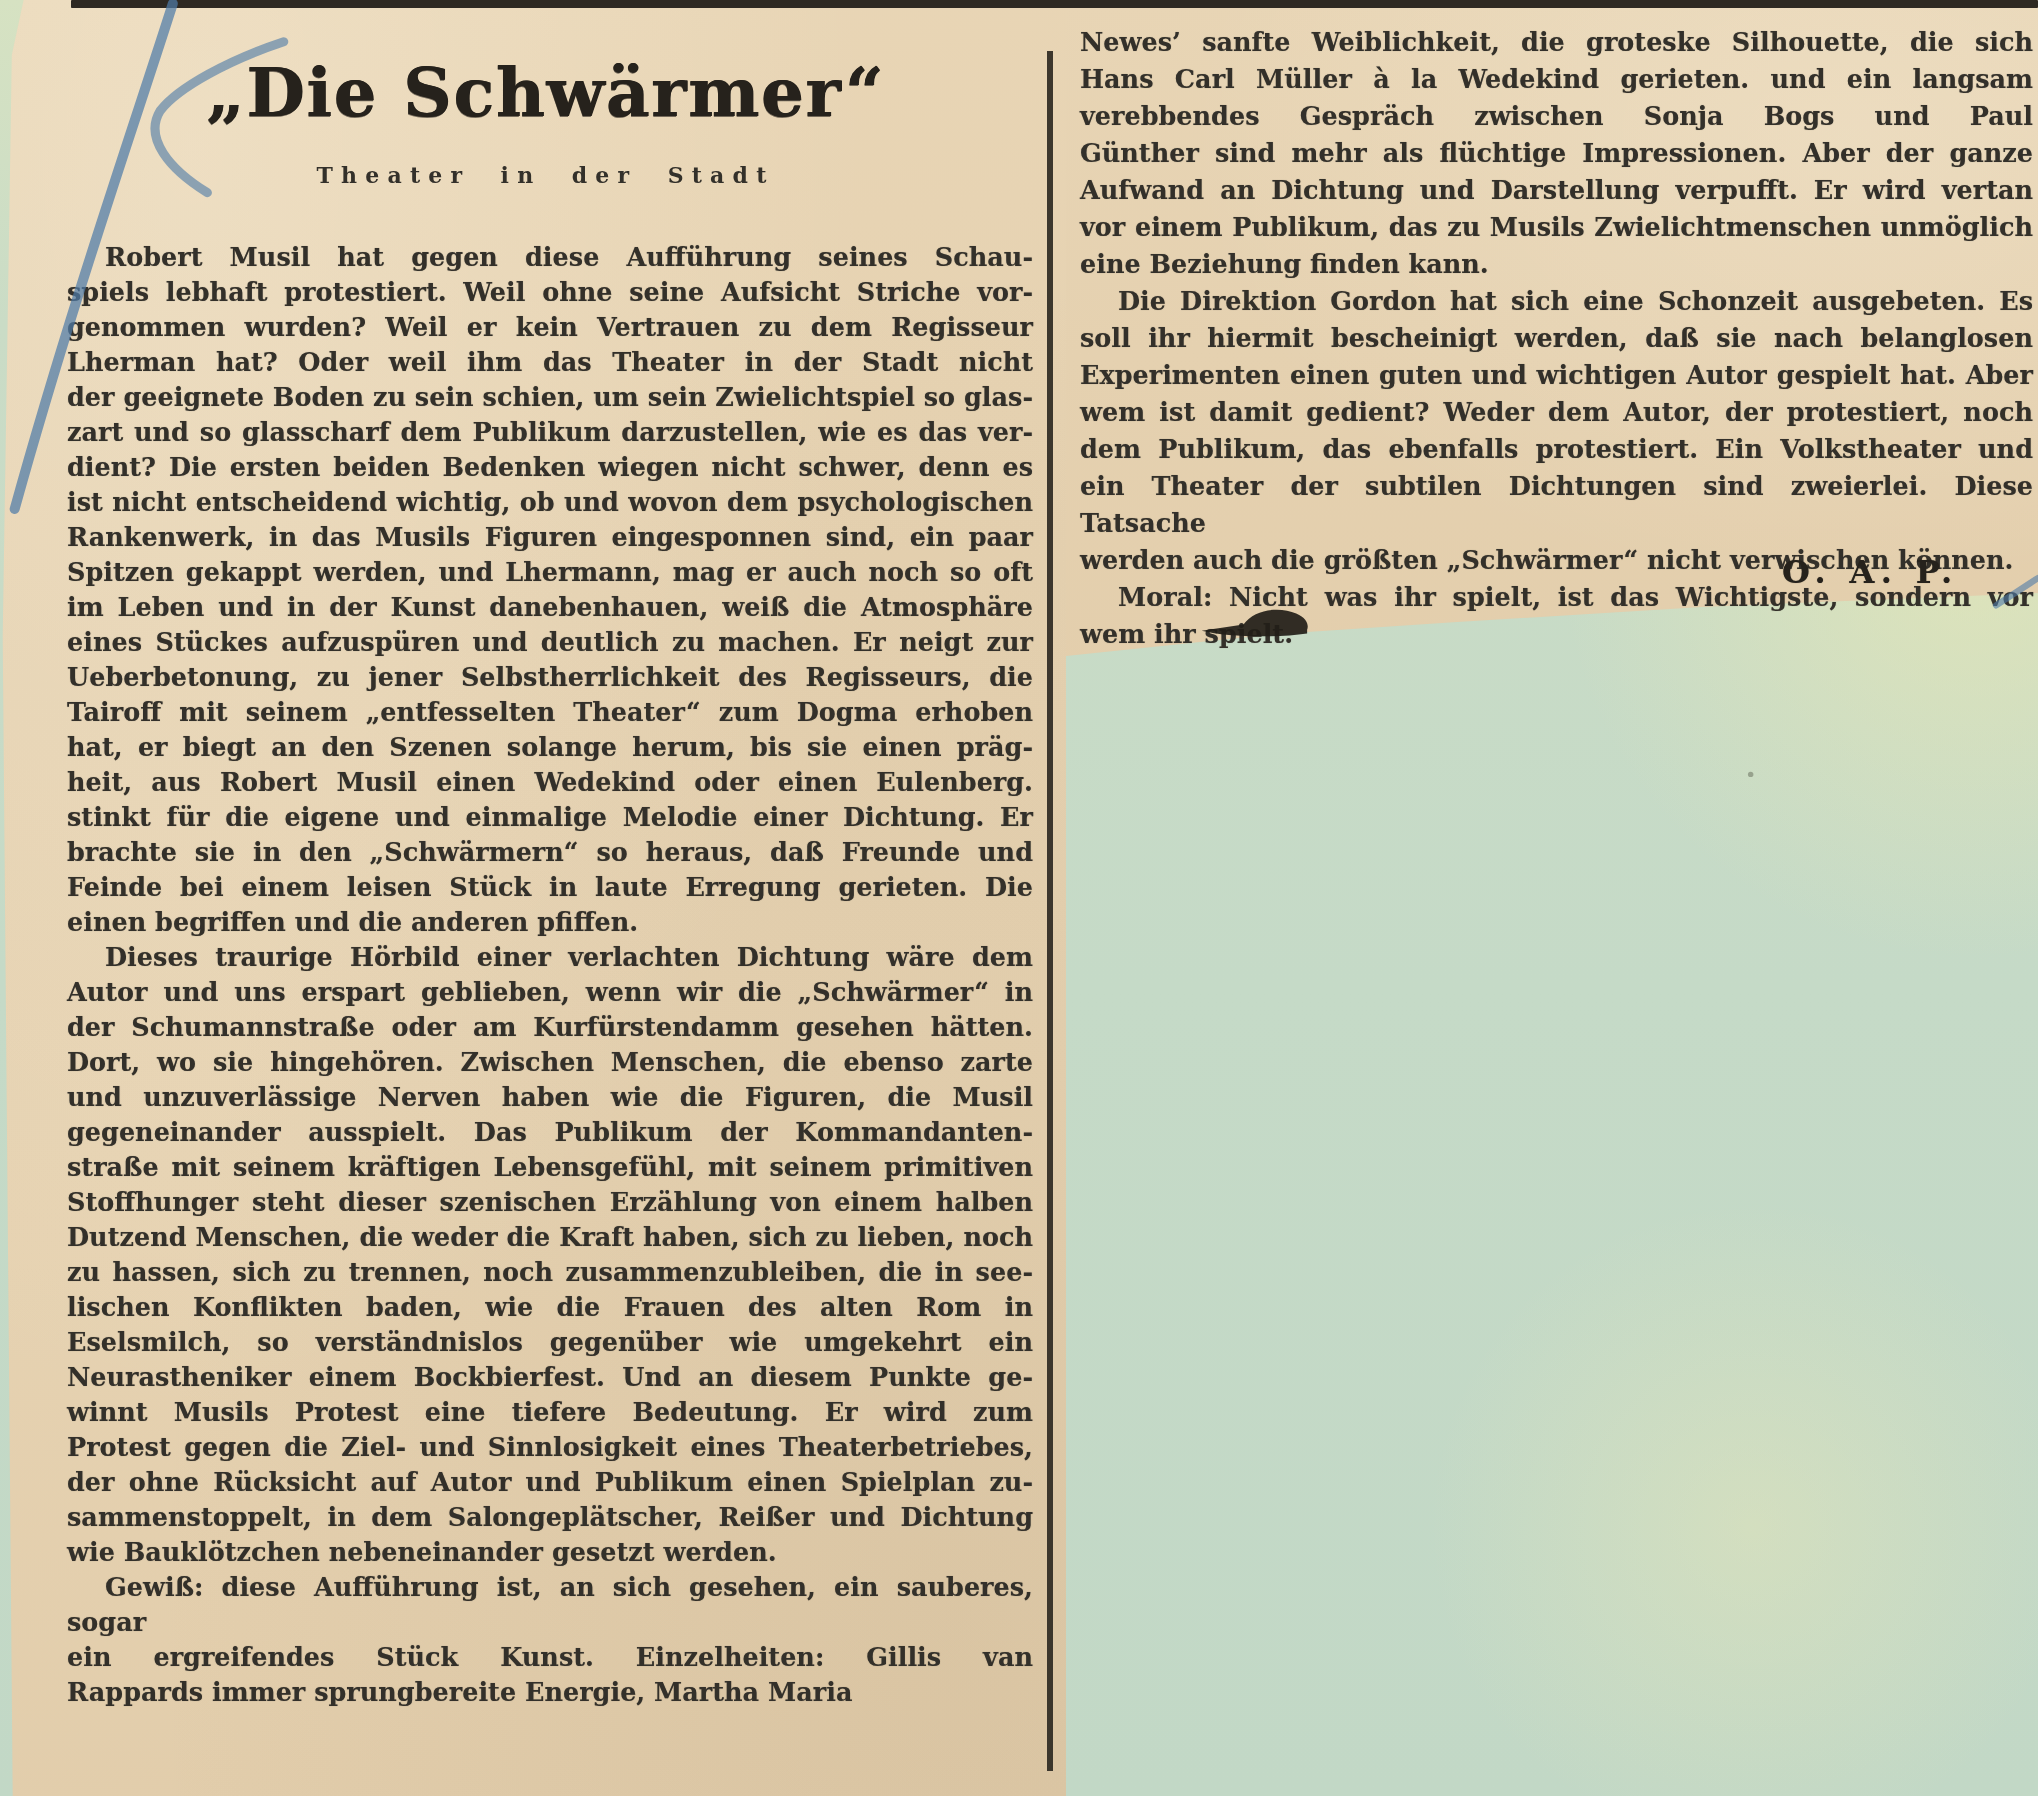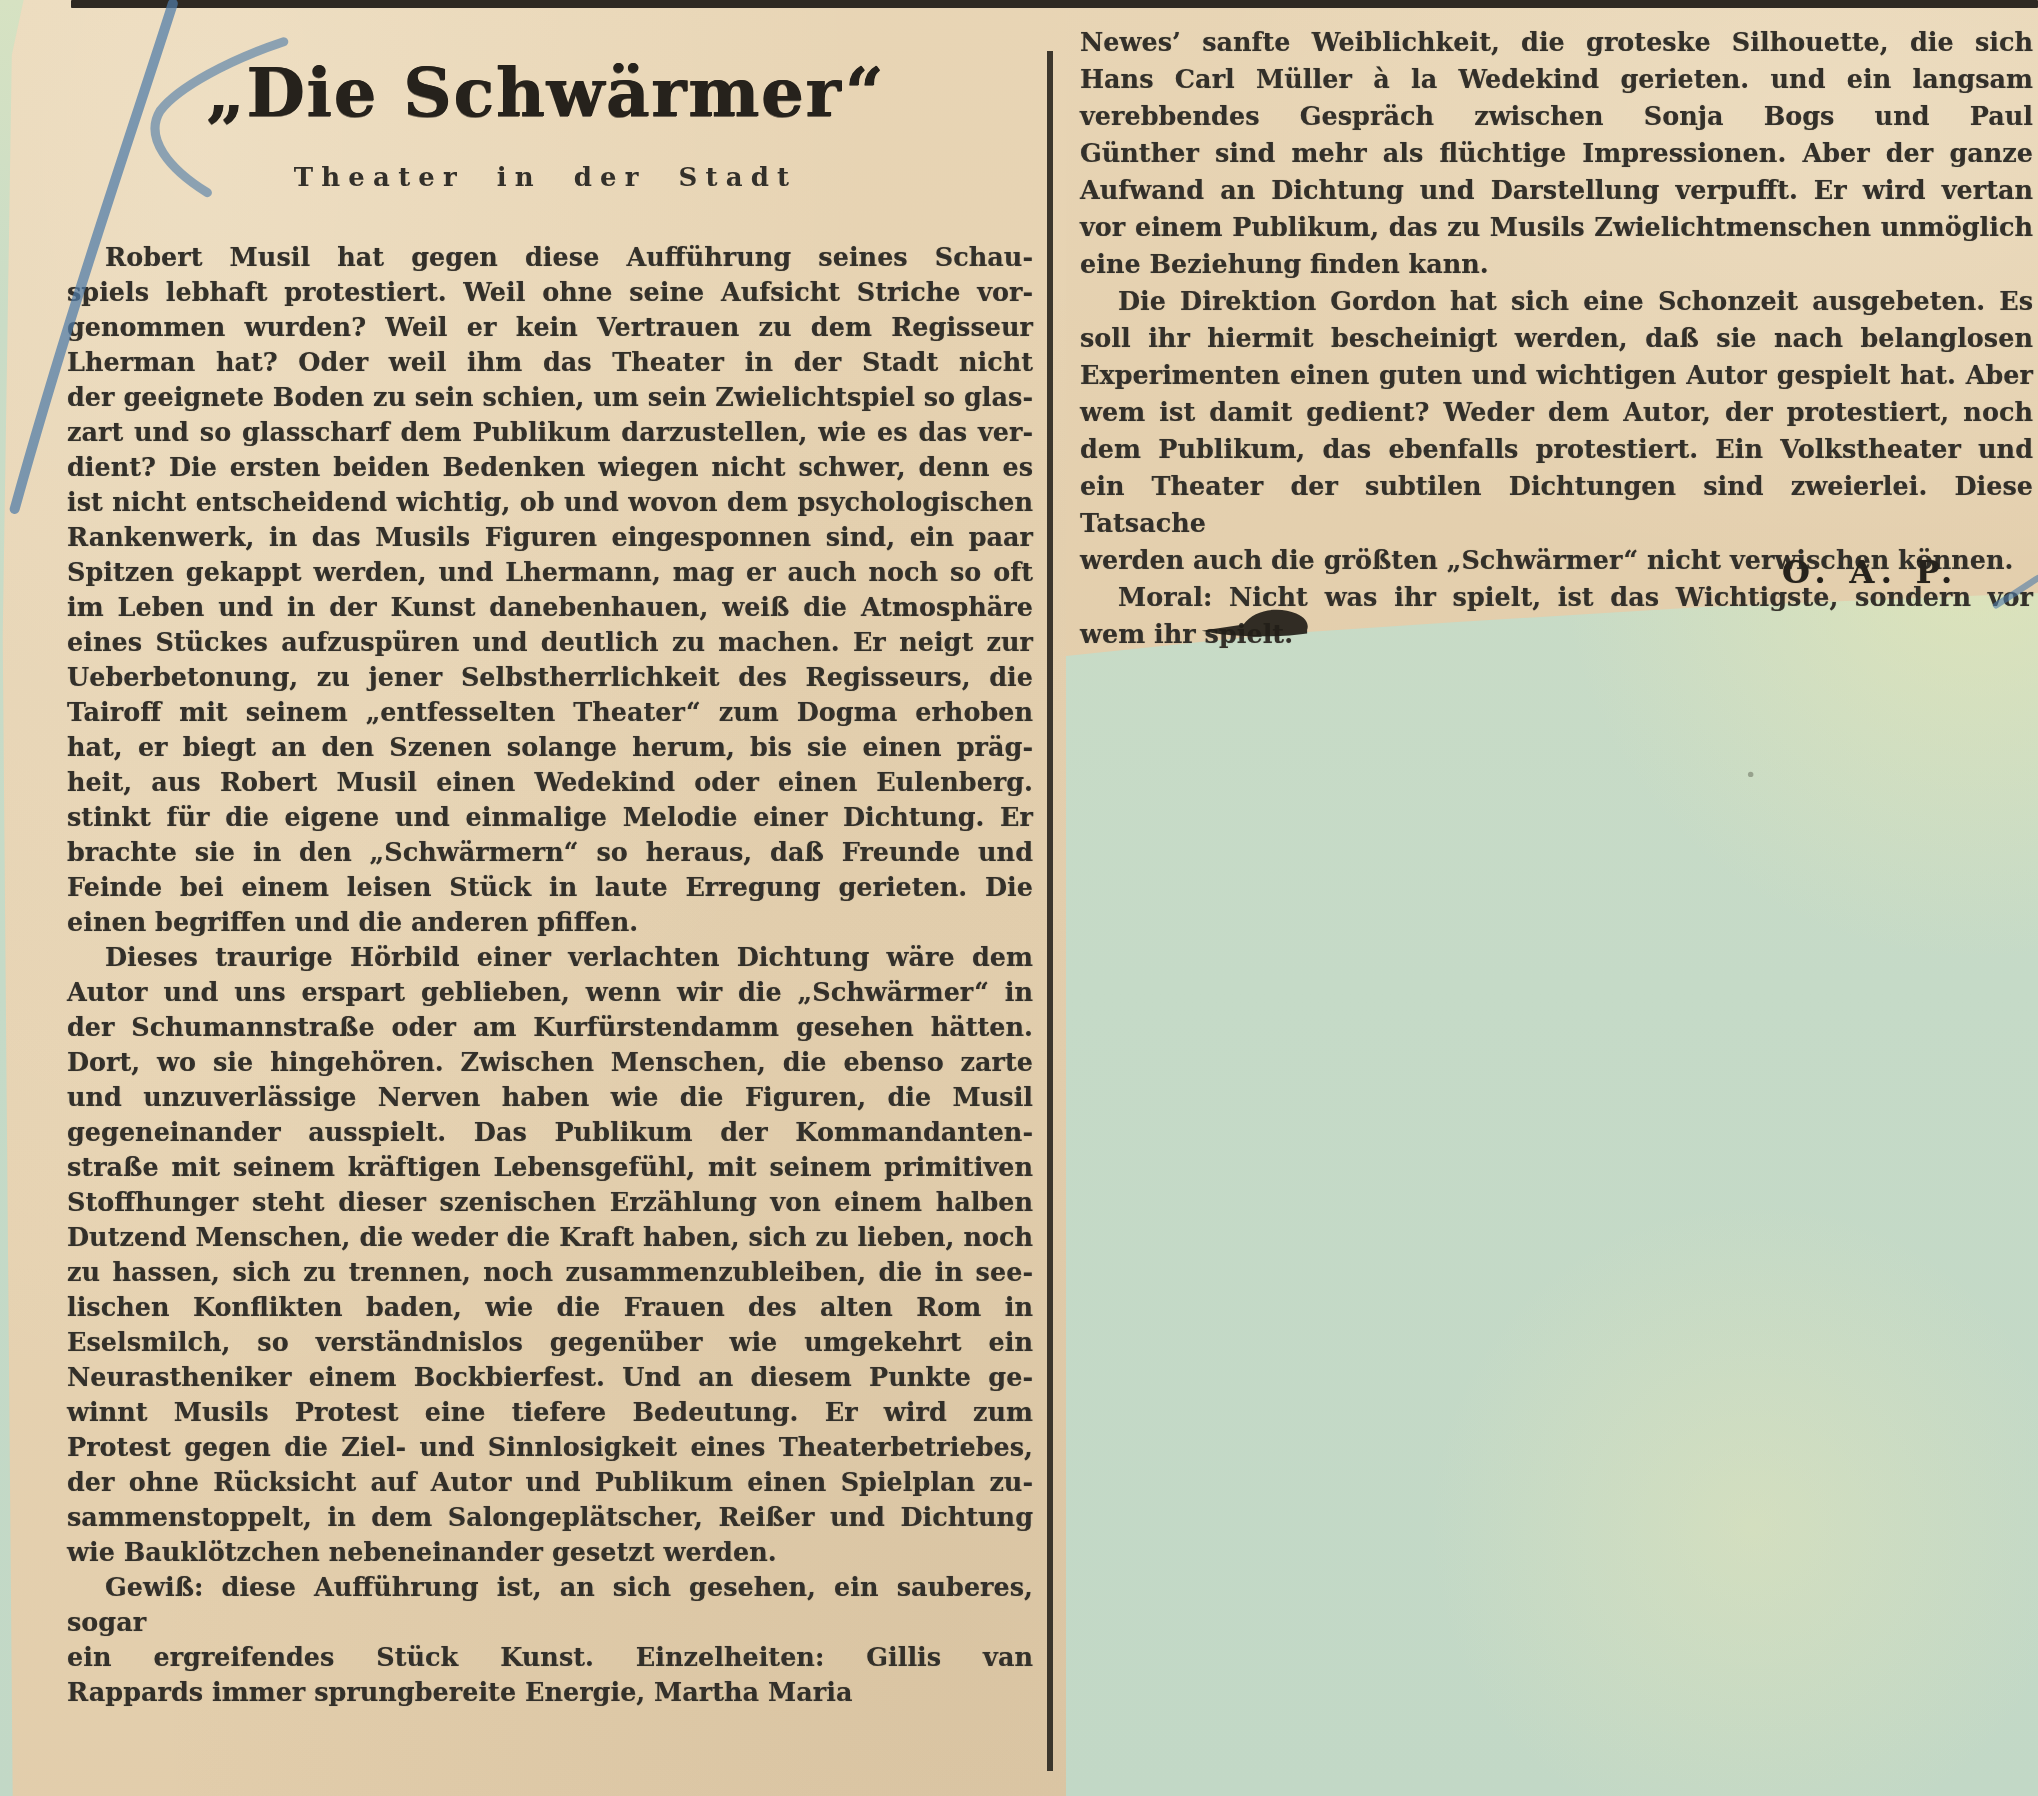--- a/index.html
+++ b/index.html
@@ -37,21 +37,21 @@
   .col-rule{position:absolute;left:1047px;top:51px;width:6.4px;height:1720px;
     background:var(--c-rule,#3a352d);opacity:.92;}
   .title{
     position:absolute;left:109px;top:53px;width:873px;margin:0;
     text-align:center;font-size:67px;font-weight:700;letter-spacing:1.8px;
     color:var(--c-ink-heavy,#26221c);
     text-shadow:0.9px 0 0 currentColor, 0 0.9px 0 rgba(38,34,28,.6);
   }
   .subtitle{
     position:absolute;left:109px;top:162px;width:873px;
-    text-align:center;font-size:26px;font-weight:700;
+    text-align:center;font-size:22px;font-weight:700;
     letter-spacing:8.2px;word-spacing:14.5px;color:var(--c-ink,#33302a);
   }
   .col{position:absolute;font-size:25.5px;font-weight:700;color:var(--c-ink,#33302a);
     text-shadow:0 0 0.9px rgba(51,48,42,.45);}
   .col.left{left:67px;top:221px;width:966px;line-height:35px;margin-top:19px;}
   .col.right{left:1080px;top:23.6px;width:953px;line-height:37px;}
   .para{margin:0;}
   .tline{text-align:justify;text-align-last:justify;}
   .tline.last{text-align-last:left;}
   .tline.first{text-indent:38px;}

